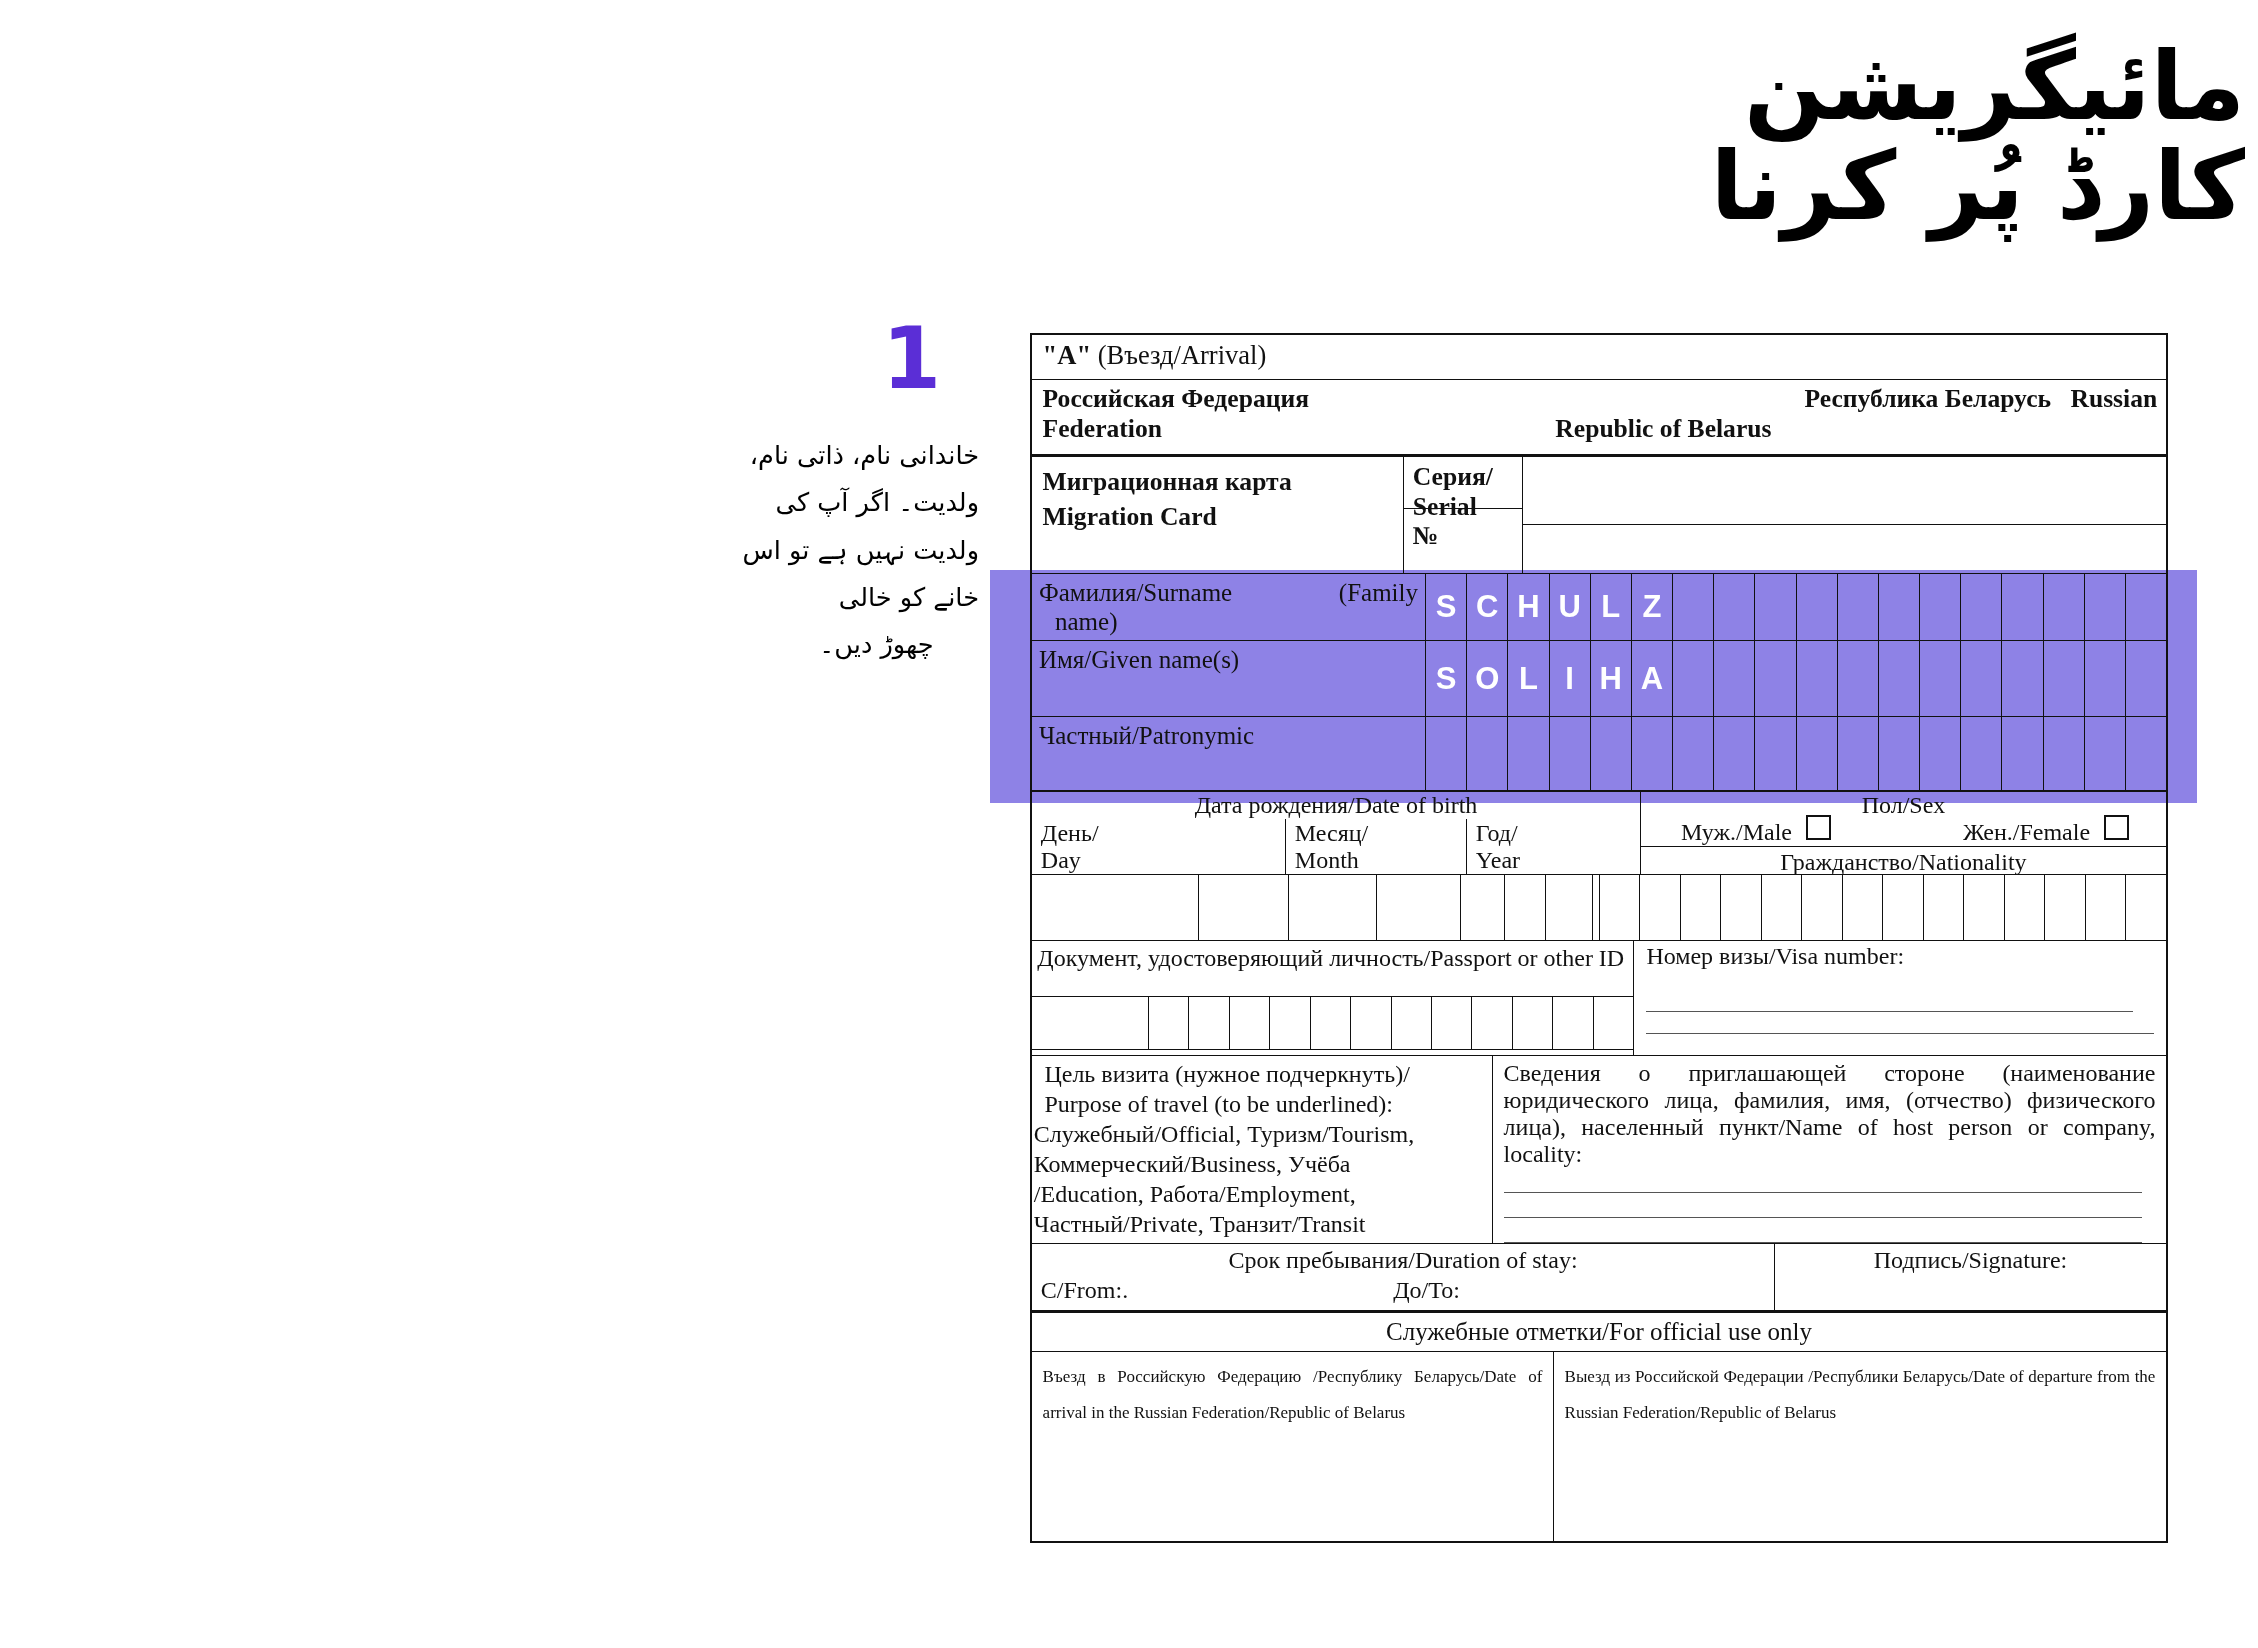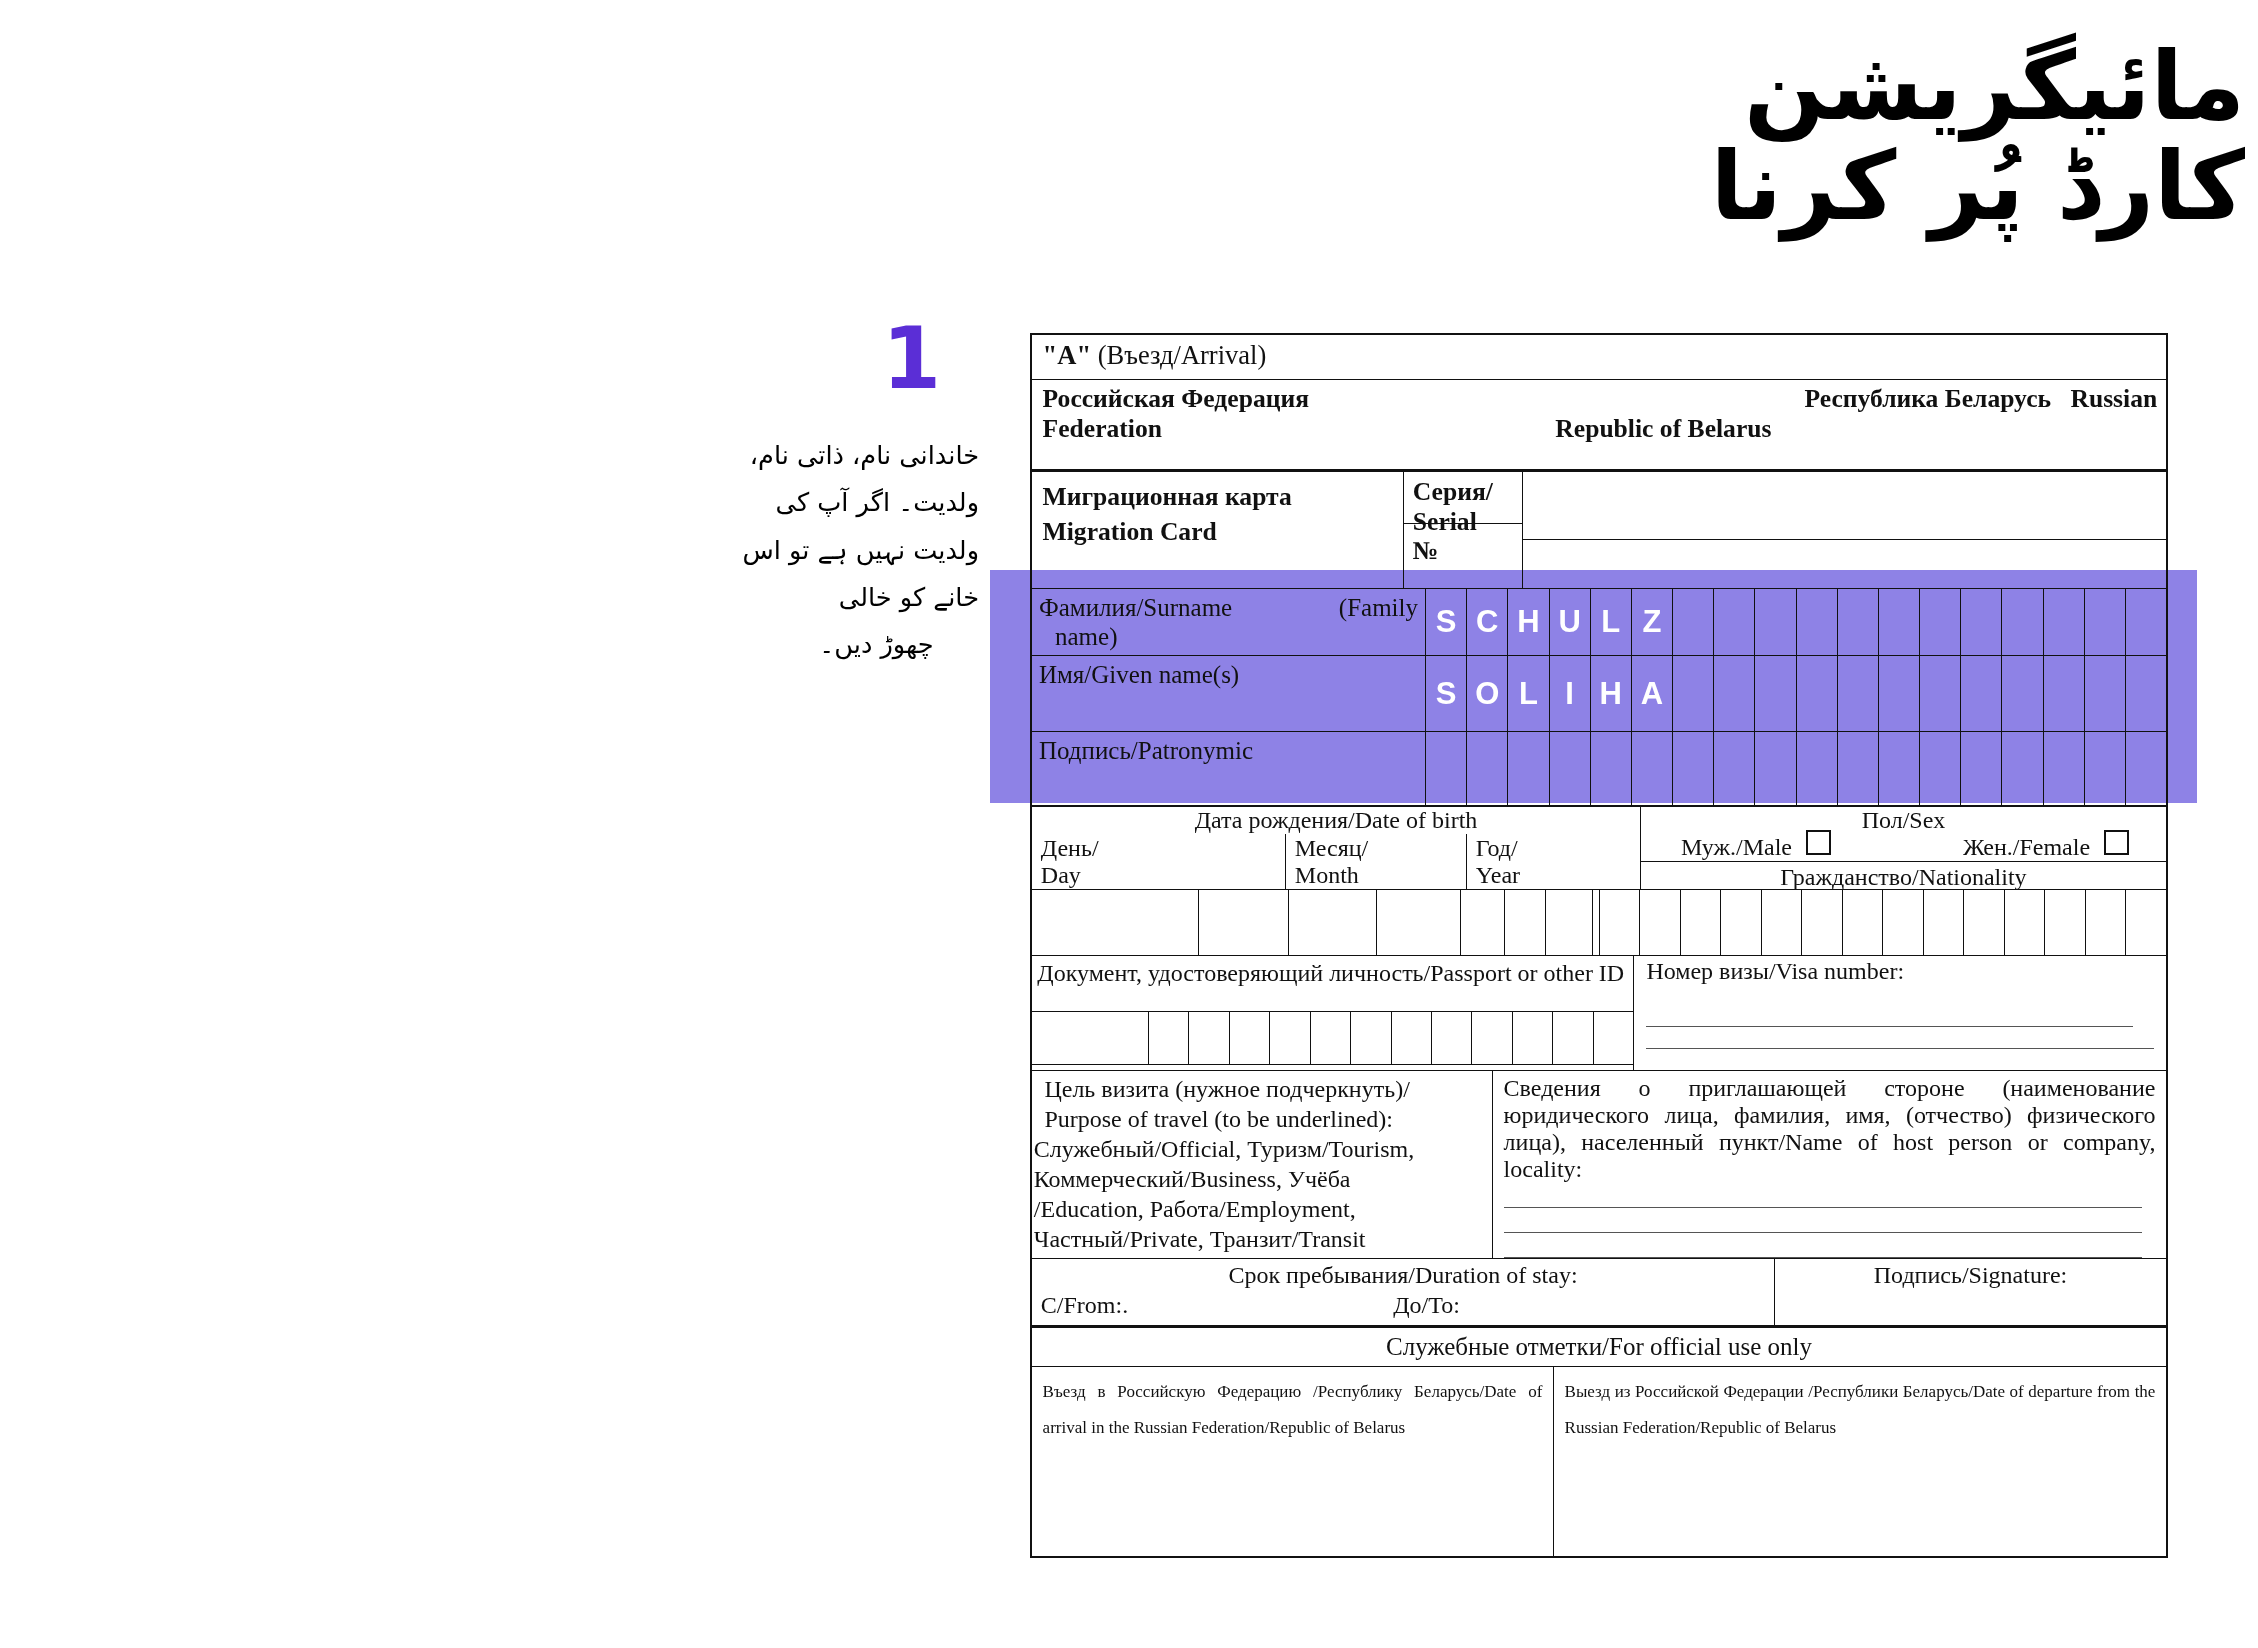--- a/index.html
+++ b/index.html
@@ -21,21 +21,21 @@
   .card{position:absolute;left:1030px;top:333px;width:1138px;z-index:2;border:2.6px solid #111;
         box-sizing:border-box;font-size:25px;}
   .card *{box-sizing:border-box;}
   .trow{border-top:1.8px solid #111;position:relative;}
   .trow:first-child{border-top:none;}
   .thick{border-top-width:3.5px;}
   .semithick{border-top-width:2.6px;}
   .b{font-weight:bold;}
 
   .r-type{height:44px;padding:5.3px 8.8px 0 10.6px;font-size:26.5px;}
-  .r-country{height:90px;font-weight:bold;font-size:25.6px;padding:3.5px 8.8px 0 10.6px;}
+  .r-country{height:75px;font-weight:bold;font-size:25.6px;padding:3.5px 8.8px 0 10.6px;}
   .r-country .l1{display:flex;justify-content:space-between;}
   .r-country .gap{display:inline-block;width:19.4px;}
   .r-country .l2{position:relative;height:32px;}
   .r-country .l2 .mid{position:absolute;left:46%;}
 
   .r-card{height:119px;display:flex;font-weight:bold;font-size:25.6px;}
   .card-label{width:371px;padding:7px 0 0 10.6px;line-height:35px;}
   .card-serial{width:120px;border-left:1.8px solid #111;border-right:1.8px solid #111;display:flex;flex-direction:column;}
   .card-serial .top{height:52px;border-bottom:1.8px solid #111;padding:5.3px 0 0 8.8px;line-height:30px;}
   .card-serial .bot{flex:1;padding:12.4px 0 0 8.8px;}
@@ -210,21 +210,21 @@
           <div></div>
           <div></div>
           <div></div>
           <div></div>
           <div></div>
           <div></div>
         </div>
     </div>
 
     <div class="trow r-name r-patro">
-      <div class="nlabel">Подпись/Patronymic</div>
+      <div class="nlabel">Частный/Patronymic</div>
       <div class="cells">
           <div></div>
           <div></div>
           <div></div>
           <div></div>
           <div></div>
           <div></div>
           <div></div>
           <div></div>
           <div></div>

